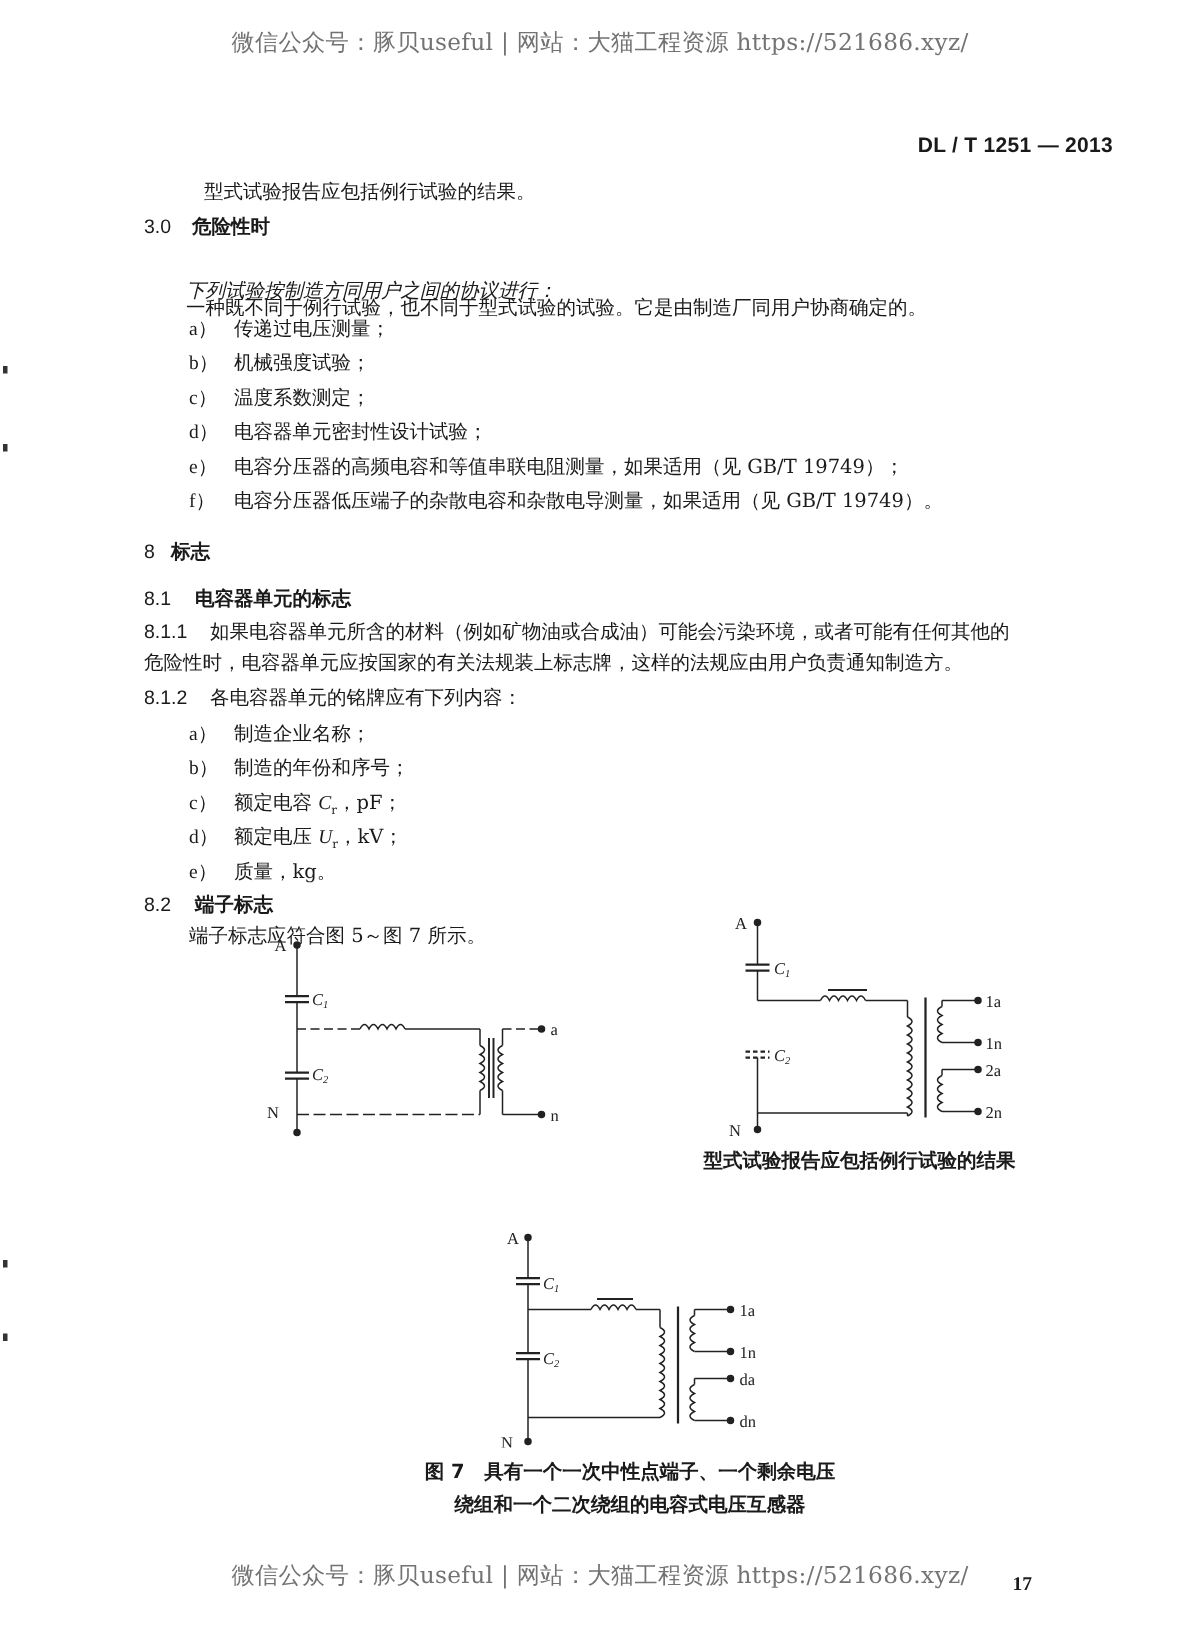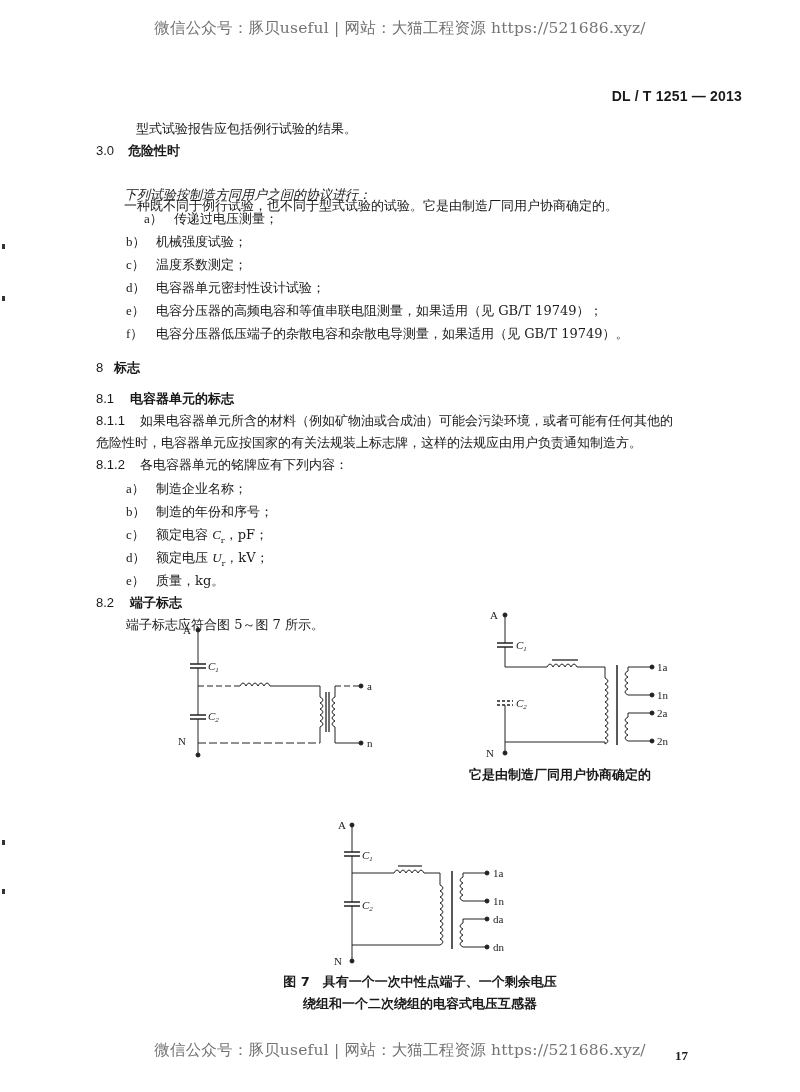--- a/index.html
+++ b/index.html
@@ -54,21 +54,21 @@
 <div class="margin-mark" style="top:889px;"></div>
 
 <div class="line" style="top:120px; left:124px;margin-left:12px;">型式试验报告应包括例行试验的结果。</div>
 
 <div class="line heading" style="top:142px; left:96px;">
   <span class="num" style="width:32px;">3.0</span><span>危险性时</span>
 </div>
 <div class="line" style="top:164px; left:124px;margin-top:33px;">一种既不同于例行试验，也不同于型式试验的试验。它是由制造厂同用户协商确定的。</div>
 <div class="line" style="top:186px; left:124px;font-style:italic;">下列试验按制造方同用户之间的协议进行：</div>
 
-<div class="line" style="top:210px; left:126px;margin-left:18px;"><span class="list-letter">a）</span><span>传递过电压测量；</span></div>
+<div class="line" style="top:210px; left:126px;"><span class="list-letter">a）</span><span>传递过电压测量；</span></div>
 <div class="line" style="top:233px; left:126px;"><span class="list-letter">b）</span><span>机械强度试验；</span></div>
 <div class="line" style="top:256px; left:126px;"><span class="list-letter">c）</span><span>温度系数测定；</span></div>
 <div class="line" style="top:279px; left:126px;"><span class="list-letter">d）</span><span>电容器单元密封性设计试验；</span></div>
 <div class="line" style="top:302px; left:126px;"><span class="list-letter">e）</span><span>电容分压器的高频电容和等值串联电阻测量，如果适用（见 GB/T 19749）；</span></div>
 <div class="line" style="top:325px; left:126px;"><span class="list-letter">f）</span><span>电容分压器低压端子的杂散电容和杂散电导测量，如果适用（见 GB/T 19749）。</span></div>
 
 <div class="line heading" style="top:359px; left:96px;">
   <span class="num" style="width:18px;">8</span><span>标志</span>
 </div>
 
@@ -171,21 +171,21 @@
   <line x1="148" y1="108" x2="172" y2="108"></line>
   <path d="M148 112 q-6 3 0 6 q-6 3 0 6 q-6 3 0 6 q-6 3 0 6"></path>
   <line x1="148" y1="108" x2="148" y2="112"></line>
   <line x1="148" y1="136" x2="172" y2="136"></line>
   <circle cx="172" cy="108" r="2" fill="#222"></circle>
   <circle cx="172" cy="136" r="2" fill="#222"></circle>
   <text x="177" y="112" font-size="11" fill="#222" stroke="none">2a</text>
   <text x="177" y="140" font-size="11" fill="#222" stroke="none">2n</text>
 </svg>
 <div class="fig-caption" style="left:469px; top:764px;">
-  <div>它是由制造厂同用户协商确定的</div>
+  <div>型式试验报告应包括例行试验的结果</div>
 </div>
 
 <svg class="figure" style="left:330px; top:815px;" width="200" height="150" viewBox="0 0 200 150" stroke="#222" fill="none" stroke-width="1">
   <circle cx="22" cy="10" r="2" fill="#222"></circle>
   <text x="8" y="14" font-size="11" fill="#222" stroke="none">A</text>
   <line x1="22" y1="10" x2="22" y2="37"></line>
   <line x1="14" y1="37" x2="30" y2="37" stroke-width="1.5"></line>
   <line x1="14" y1="41" x2="30" y2="41" stroke-width="1.5"></line>
   <text x="32" y="44" font-size="11" fill="#222" stroke="none" font-style="italic"><tspan>C</tspan><tspan font-size="7" dy="2">1</tspan></text>
   <line x1="22" y1="41" x2="22" y2="87"></line>

